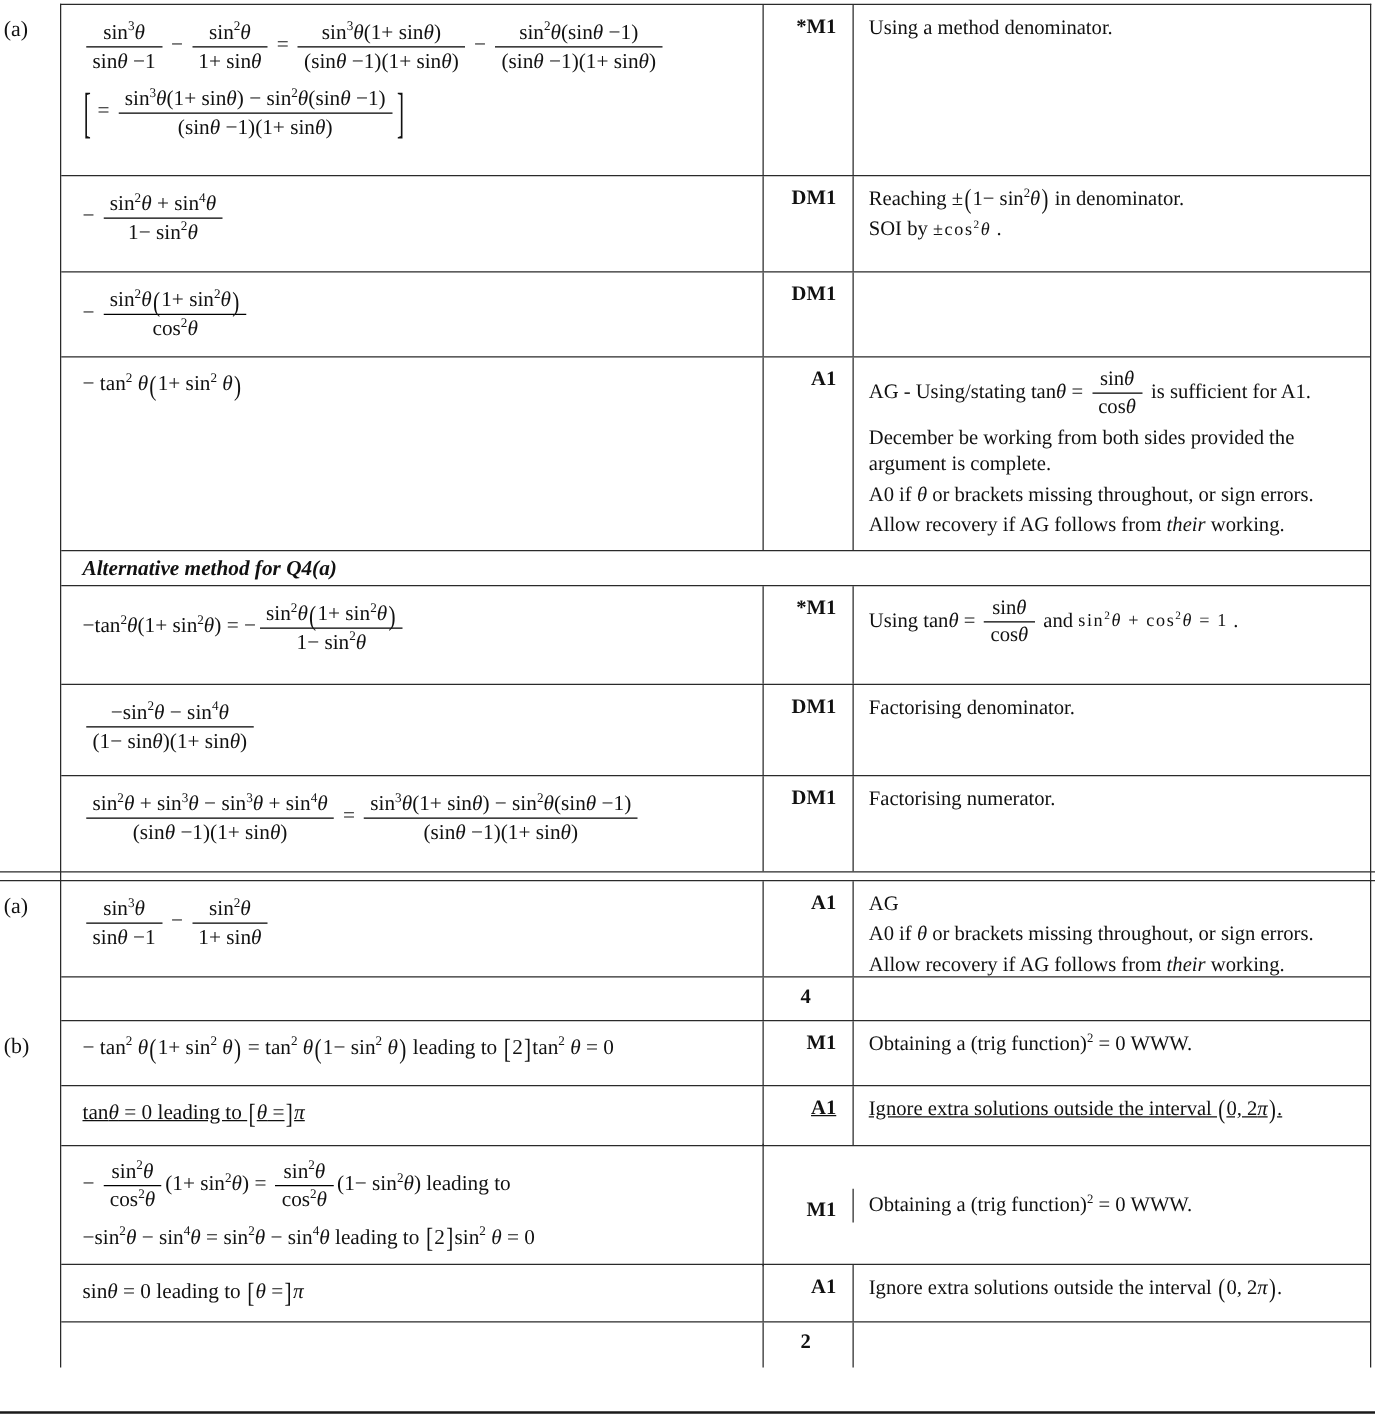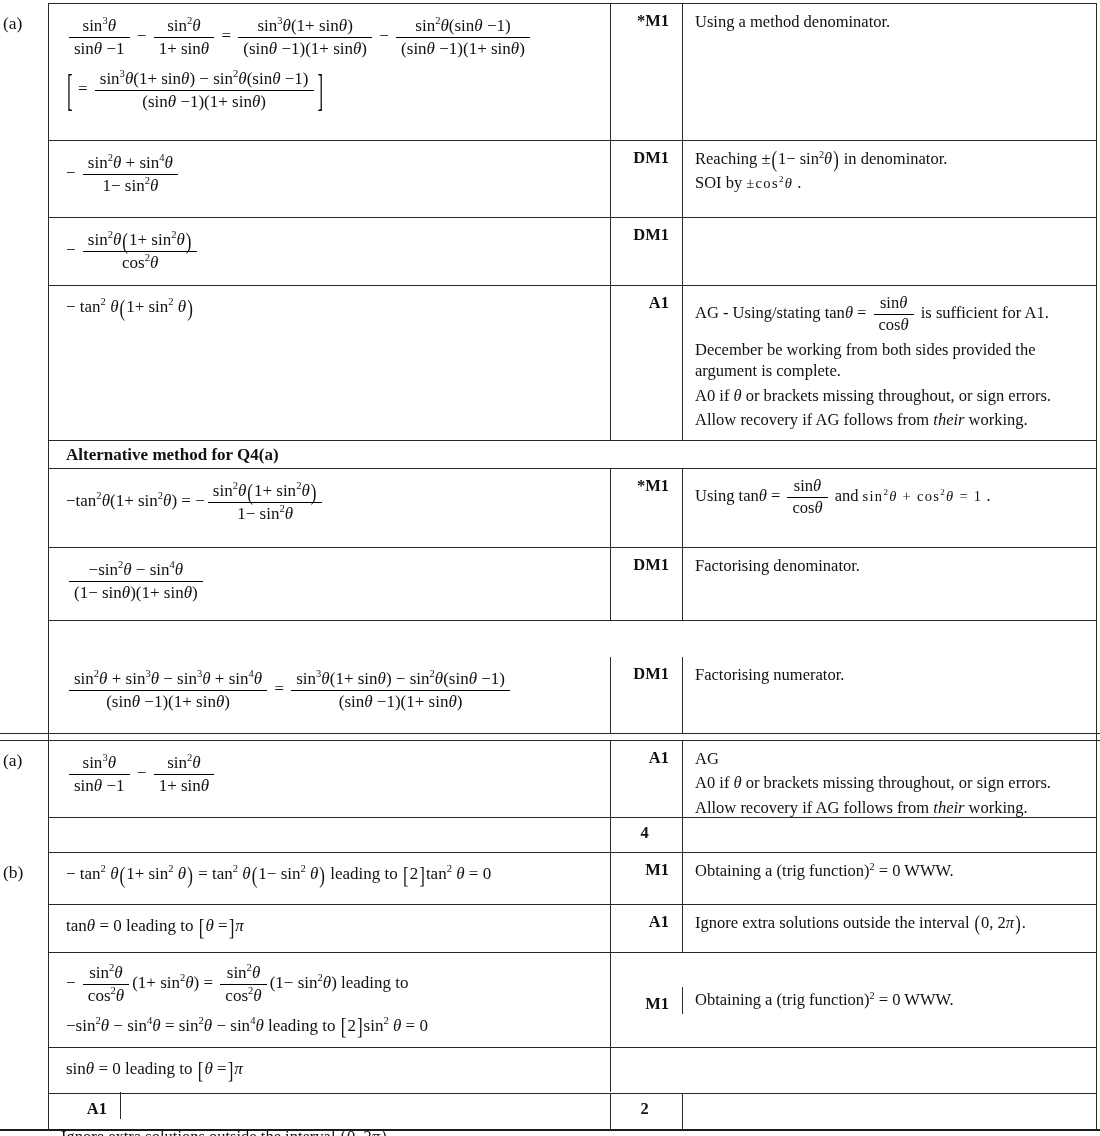--- a/index.html
+++ b/index.html
@@ -72,42 +72,42 @@
           <div class="wline">− tan<sup>2</sup> <i>θ</i><span class="bg" style="transform: scaleY(1.3);">(</span>1+ sin<sup>2</sup> <i>θ</i><span class="bg" style="transform: scaleY(1.3);">)</span></div>
         </div>
         <div class="c-mark">A1</div>
         <div class="c-comm">
           <div class="cline">AG - Using/stating  tan<i>θ</i> = <span class="fr"><span class="n">sin<i>θ</i></span><span class="d">cos<i>θ</i></span></span> is sufficient for A1.</div>
           <div class="cline">December be working from both sides provided the argument is complete.</div>
           <div class="cline">A0 if <i>θ</i> or brackets missing throughout, or sign errors.</div>
           <div class="cline">Allow recovery if AG follows from <i>their</i> working.</div>
         </div>
       </div>
-      <div class="trow" style="height: 28px;">
+      <div class="trow" style="height: 28px; font-style: italic;">
         <div class="c-head">Alternative method for Q4(a)</div>
       </div>
       <div class="trow" style="height: 79px;">
         <div class="c-work">
           <div class="wline">−tan<sup>2</sup><i>θ</i>(1+ sin<sup>2</sup><i>θ</i>) = −<span class="fr"><span class="n">sin<sup>2</sup><i>θ</i><span class="bg" style="transform: scaleY(1.3);">(</span>1+ sin<sup>2</sup><i>θ</i><span class="bg" style="transform: scaleY(1.3);">)</span></span><span class="d">1− sin<sup>2</sup><i>θ</i></span></span></div>
         </div>
         <div class="c-mark">*M1</div>
         <div class="c-comm">
           <div class="cline">Using  tan<i>θ</i> = <span class="fr"><span class="n">sin<i>θ</i></span><span class="d">cos<i>θ</i></span></span>  and <span class="mt">sin<sup>2</sup><i>θ</i> + cos<sup>2</sup><i>θ</i> = 1</span> .</div>
         </div>
       </div>
       <div class="trow" style="height: 73px;">
         <div class="c-work">
           <div class="wline"><span class="fr"><span class="n">−sin<sup>2</sup><i>θ</i> − sin<sup>4</sup><i>θ</i></span><span class="d">(1− sin<i>θ</i>)(1+ sin<i>θ</i>)</span></span></div>
         </div>
         <div class="c-mark">DM1</div>
         <div class="c-comm">
           <div class="cline">Factorising denominator.</div>
         </div>
       </div>
-      <div class="trow nb" style="height: 76px; margin-top: 36px;">
+      <div class="trow nb" style="height: 76px;">
         <div class="c-work">
           <div class="wline"><span class="fr"><span class="n">sin<sup>2</sup><i>θ</i> + sin<sup>3</sup><i>θ</i> − sin<sup>3</sup><i>θ</i> + sin<sup>4</sup><i>θ</i></span><span class="d">(sin<i>θ</i> −1)(1+ sin<i>θ</i>)</span></span> = <span class="fr"><span class="n">sin<sup>3</sup><i>θ</i>(1+ sin<i>θ</i>) − sin<sup>2</sup><i>θ</i>(sin<i>θ</i> −1)</span><span class="d">(sin<i>θ</i> −1)(1+ sin<i>θ</i>)</span></span></div>
         </div>
         <div class="c-mark">DM1</div>
         <div class="c-comm">
           <div class="cline">Factorising numerator.</div>
         </div>
       </div>
       <div class="dsep"></div>
       <div class="trow" style="height: 77px;">
@@ -130,40 +130,40 @@
       <div class="trow" style="height: 52px;">
         <div class="partlab">(b)</div>
         <div class="c-work">
           <div class="wline">− tan<sup>2</sup> <i>θ</i><span class="bg" style="transform: scaleY(1.3);">(</span>1+ sin<sup>2</sup> <i>θ</i><span class="bg" style="transform: scaleY(1.3);">)</span> = tan<sup>2</sup> <i>θ</i><span class="bg" style="transform: scaleY(1.3);">(</span>1− sin<sup>2</sup> <i>θ</i><span class="bg" style="transform: scaleY(1.3);">)</span>  leading to   <span class="bg" style="transform: scaleY(1.3);">[</span>2<span class="bg" style="transform: scaleY(1.3);">]</span>tan<sup>2</sup> <i>θ</i> = 0</div>
         </div>
         <div class="c-mark">M1</div>
         <div class="c-comm">
           <div class="cline">Obtaining a (trig function)<sup>2</sup> = 0   WWW.</div>
         </div>
       </div>
-      <div class="trow" style="height: 48px;">
+      <div class="trow" style="height: 48px; text-decoration: underline;">
         <div class="c-work">
           <div class="wline">tan<i>θ</i> = 0  leading to  <span class="bg" style="transform: scaleY(1.3);">[</span><i>θ</i> =<span class="bg" style="transform: scaleY(1.3);">]</span><i>π</i></div>
         </div>
         <div class="c-mark">A1</div>
         <div class="c-comm">
           <div class="cline">Ignore extra solutions outside the interval <span class="bg" style="transform: scaleY(1.3);">(</span>0, 2<i>π</i><span class="bg" style="transform: scaleY(1.3);">)</span>.</div>
         </div>
       </div>
       <div class="trow" style="height: 95px; align-items: center;">
         <div class="c-work">
           <div class="wline">− <span class="fr"><span class="n">sin<sup>2</sup><i>θ</i></span><span class="d">cos<sup>2</sup><i>θ</i></span></span>(1+ sin<sup>2</sup><i>θ</i>) = <span class="fr"><span class="n">sin<sup>2</sup><i>θ</i></span><span class="d">cos<sup>2</sup><i>θ</i></span></span>(1− sin<sup>2</sup><i>θ</i>)   leading to</div>
           <div class="wline">−sin<sup>2</sup><i>θ</i> − sin<sup>4</sup><i>θ</i> = sin<sup>2</sup><i>θ</i> − sin<sup>4</sup><i>θ</i>   leading to   <span class="bg" style="transform: scaleY(1.3);">[</span>2<span class="bg" style="transform: scaleY(1.3);">]</span>sin<sup>2</sup> <i>θ</i> = 0</div>
         </div>
         <div class="c-mark">M1</div>
         <div class="c-comm">
           <div class="cline">Obtaining a (trig function)<sup>2</sup> = 0   WWW.</div>
         </div>
       </div>
-      <div class="trow" style="height: 46px; flex-direction: column;">
+      <div class="trow" style="height: 46px;">
         <div class="c-work">
           <div class="wline">sin<i>θ</i> = 0   leading to   <span class="bg" style="transform: scaleY(1.3);">[</span><i>θ</i> =<span class="bg" style="transform: scaleY(1.3);">]</span><i>π</i></div>
         </div>
         <div class="c-mark">A1</div>
         <div class="c-comm">
           <div class="cline">Ignore extra solutions outside the interval <span class="bg" style="transform: scaleY(1.3);">(</span>0, 2<i>π</i><span class="bg" style="transform: scaleY(1.3);">)</span>.</div>
         </div>
       </div>
       <div class="trow nb" style="height: 36px;">
         <div class="c-work"></div>

